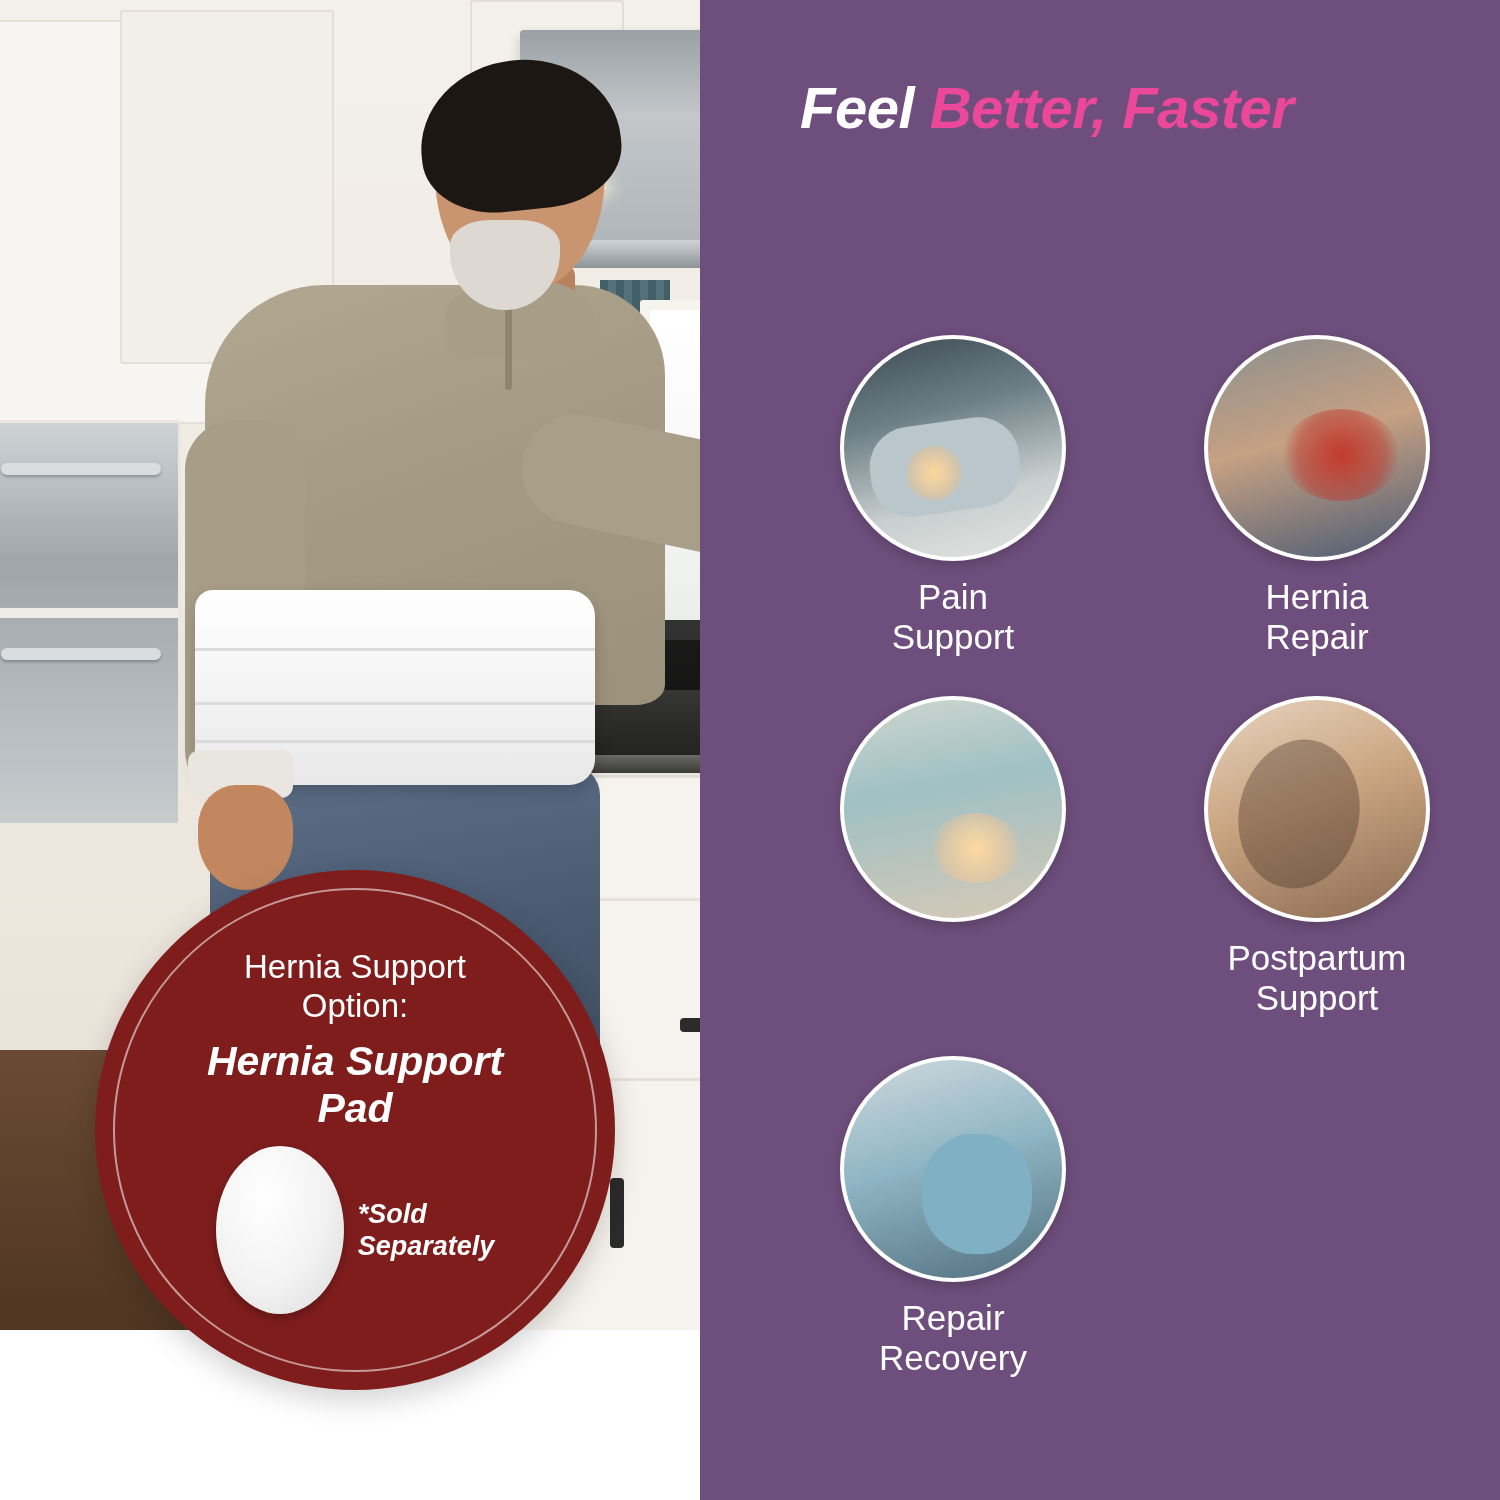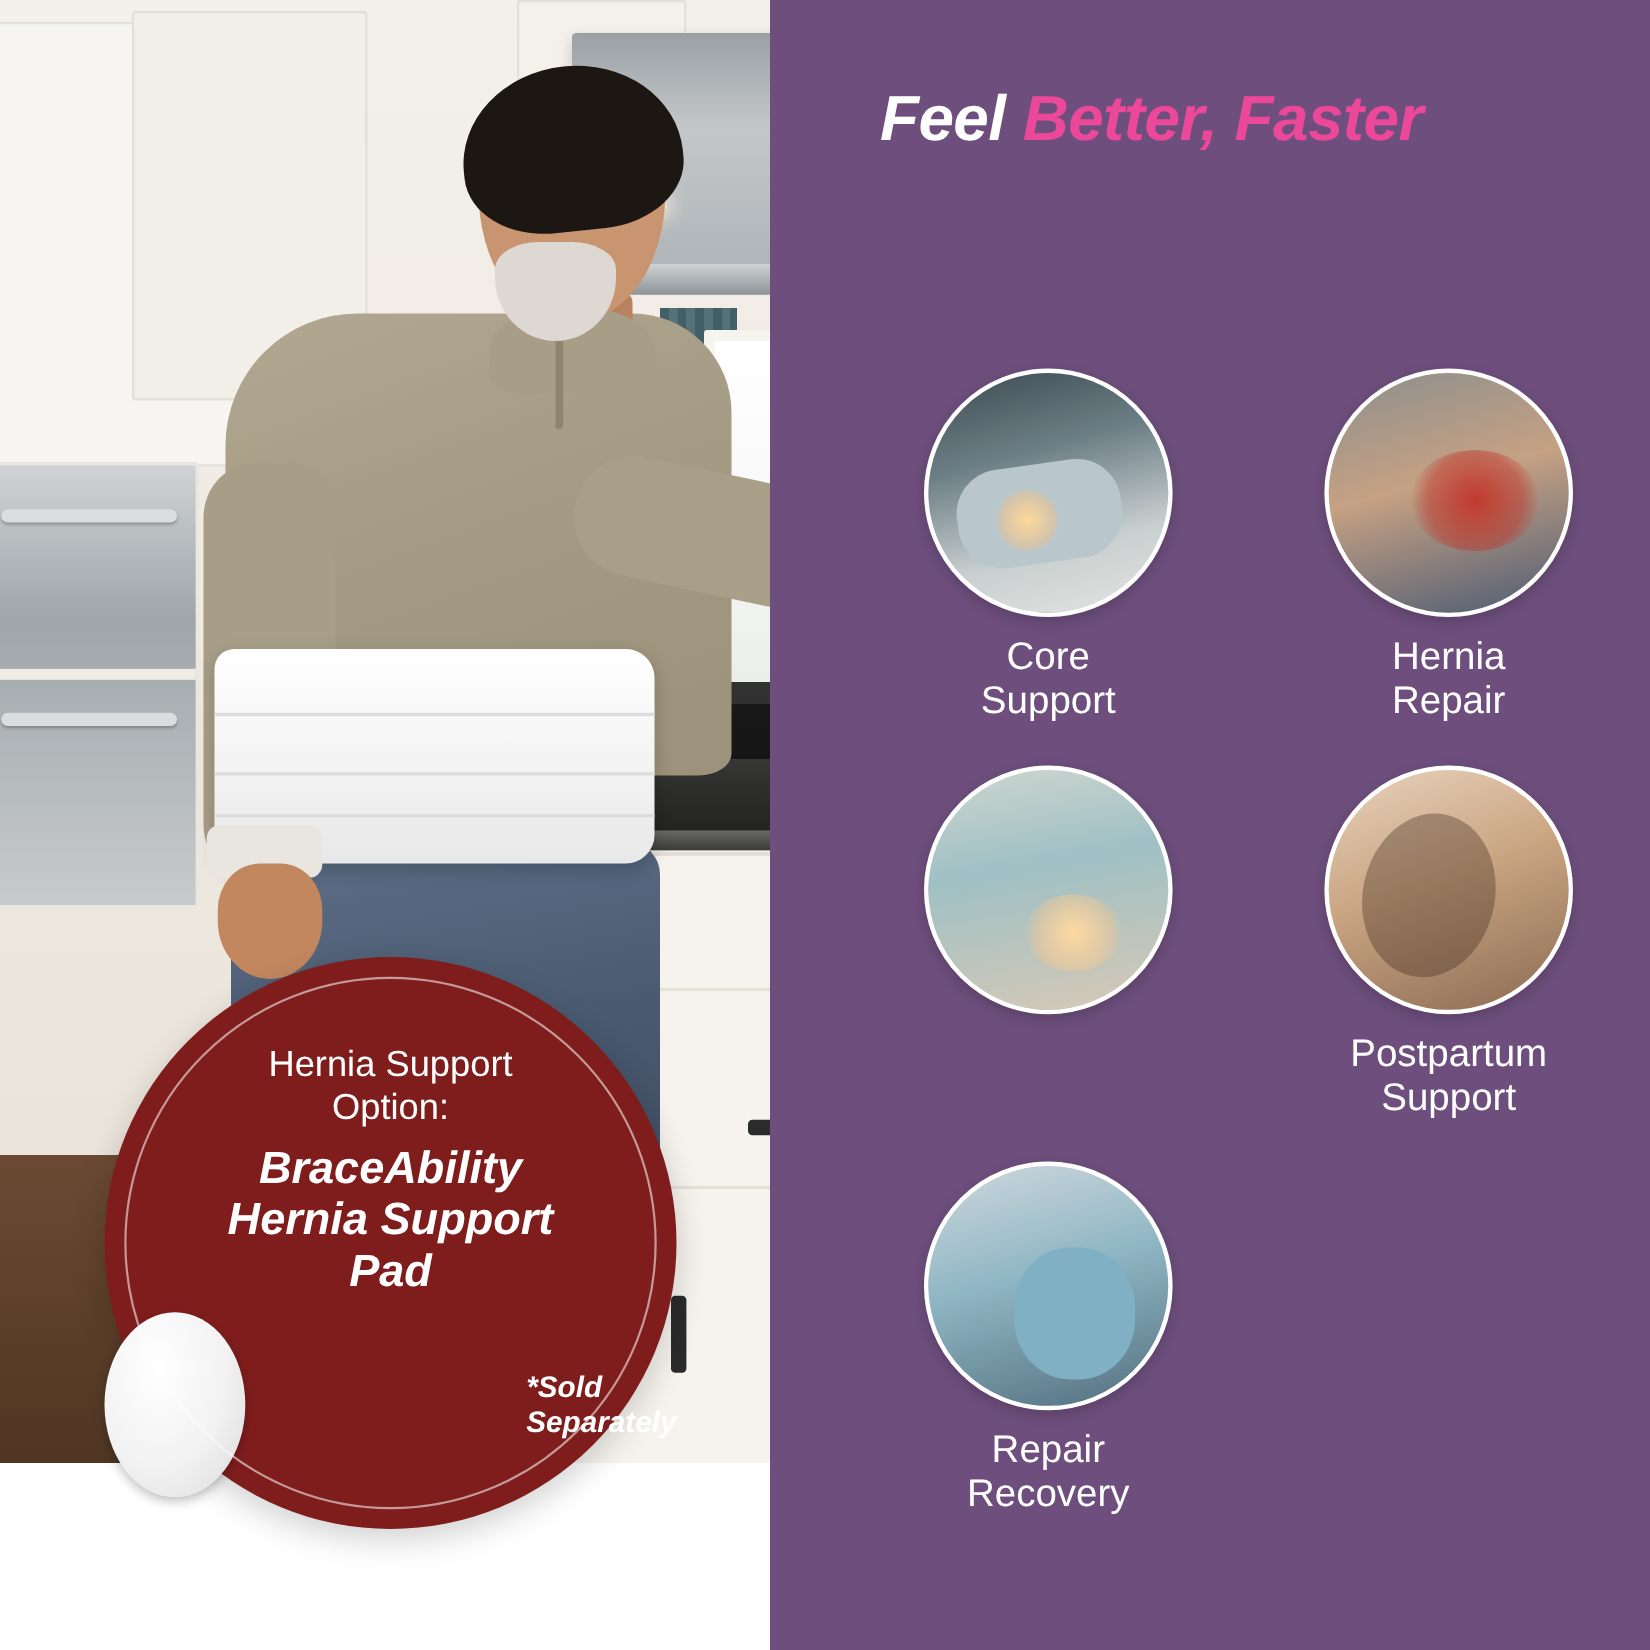--- a/index.html
+++ b/index.html
@@ -175,21 +175,21 @@
     color:#ffffff; font-size:33px; line-height:1.18; text-align:center; font-weight:400;
     width: 80%;
   }
   .badge-main {
     margin-top: 12px;
     color:#ffffff; font-size:41px; line-height:1.15; text-align:center;
     font-weight:bold; font-style:italic;
     width: 88%;
   }
   .badge-bottom {
-    margin-top: 14px; width:100%; display:flex; align-items:center; justify-content:space-between; gap:14px;
+    margin-top: 14px; width:100%; display:flex; align-items:center; justify-content:center; gap:14px;
   }
   .pad-oval {
     width: 128px; height: 168px; border-radius:50%;
     background: radial-gradient(ellipse at 38% 30%, #ffffff 0%, #f2f2f2 55%, #d9d9d9 100%);
     box-shadow: 0 4px 10px rgba(0,0,0,.25);
   }
   .badge-note {
     color:#ffffff; font-size:27px; line-height:1.2; font-weight:bold; font-style:italic; text-align:left;
     max-width:160px;
   }
@@ -316,21 +316,20 @@
 
   </div>
 
   <div class="badge">
     <div class="badge-ring"></div>
     <div class="badge-top">
       <div>Hernia Support</div>
       <div>Option:</div>
     </div>
     <div class="badge-main">
-      <div>BraceAbility</div>
       <div>Hernia Support</div>
       <div>Pad</div>
     </div>
     <div class="badge-bottom">
       <div class="pad-oval"></div>
       <div class="badge-note">
         <div>*Sold</div>
         <div>Separately</div>
       </div>
     </div>
@@ -345,21 +344,21 @@
         <div>
           <span>Feel </span><span class="accent">Better, Faster</span>
         </div>
       </div>
 
       <div class="grid">
 
         <div class="cell">
           <div class="circ p1"></div>
           <div class="cap">
-            <div>Core</div>
+            <div>Pain</div>
             <div>Support</div>
           </div>
         </div>
 
 
         <div class="cell">
           <div class="circ p3"></div>
           <div class="cap">
             <div>Hernia</div>
             <div>Repair</div>

